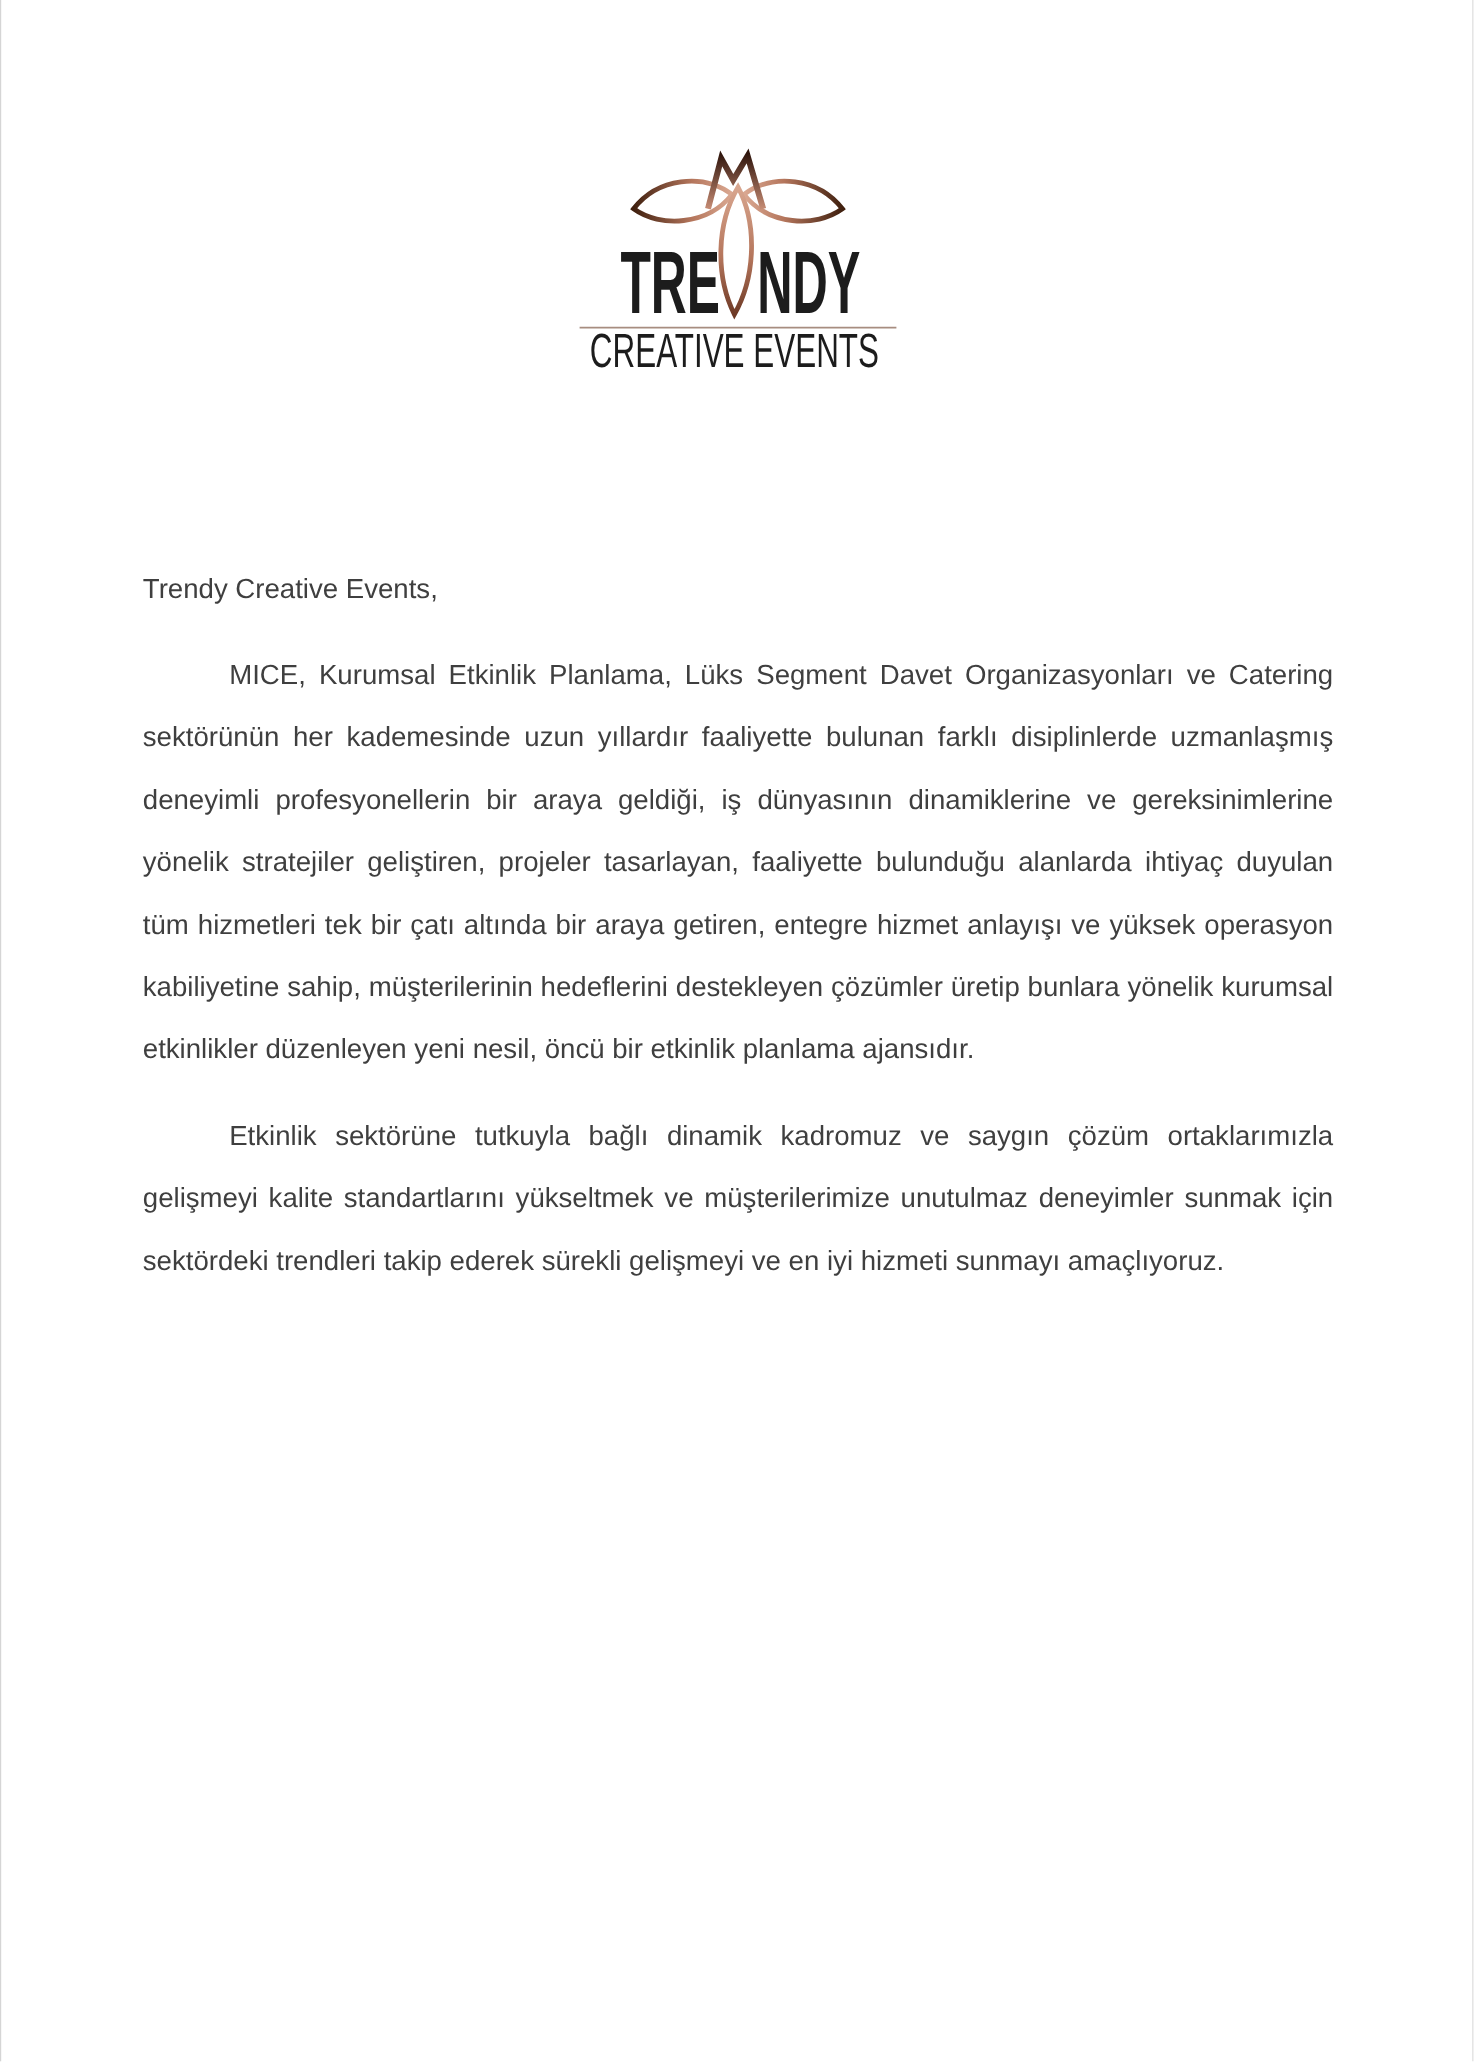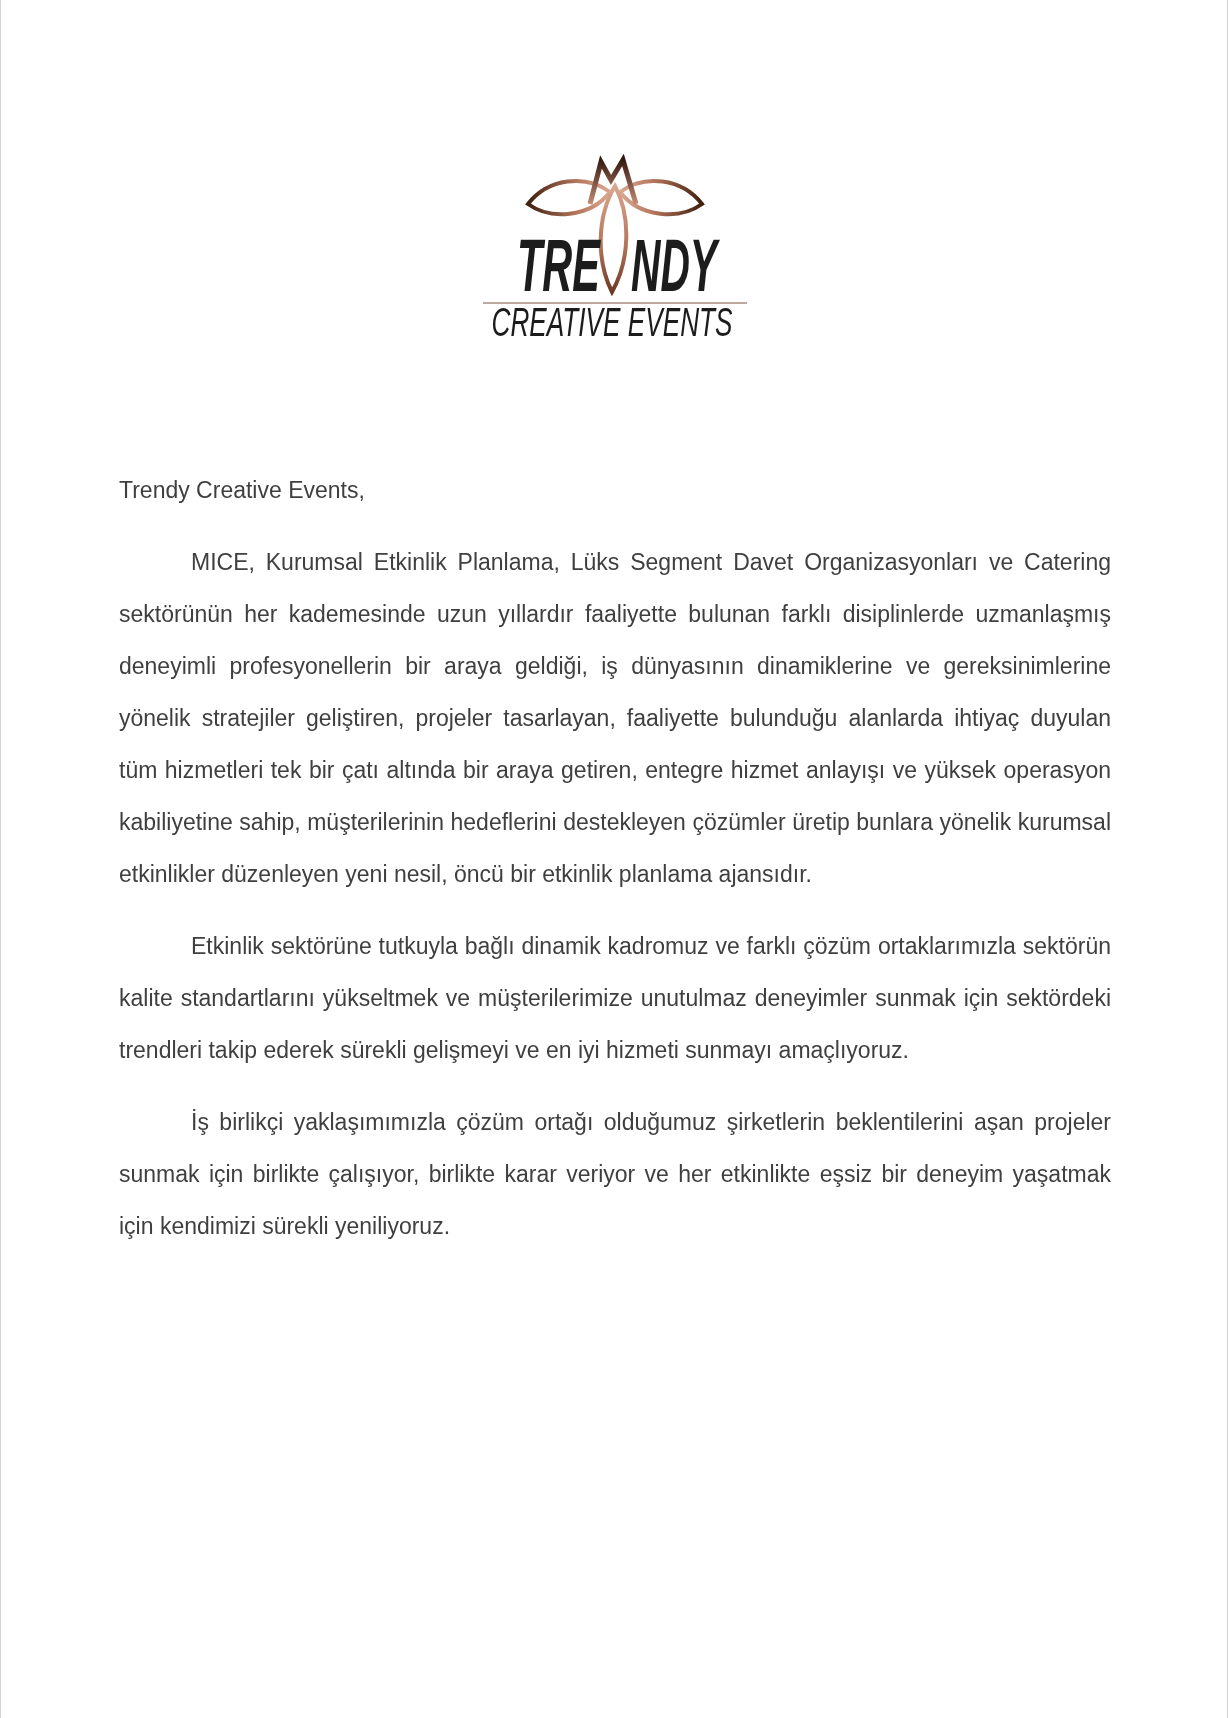--- a/index.html
+++ b/index.html
@@ -15,24 +15,23 @@
     inset: 0;
     background: #ffffff;
     border-left: 1px solid #d5d5d5;
     border-right: 1px solid #d5d5d5;
     box-sizing: border-box;
     overflow: hidden;
   }
   .logo {
     position: absolute;
     left: 459px;
-    top: 142px;
+    top: 112px;
     width: 310px;
     height: 212px;
-    font-style: italic;
   }
   .logo svg { display: block; }
   .brand-word {
     font-family: "Liberation Sans", sans-serif;
     font-weight: bold;
     font-size: 74px;
     fill: #1c1c1c;
   }
   .brand-sub {
     font-family: "Liberation Sans", sans-serif;
@@ -91,17 +90,16 @@
 
       <line x1="23" y1="161" x2="287" y2="161" stroke="#a78d80" stroke-width="1.5"></line>
 
       <text class="brand-sub" x="152" y="194" text-anchor="middle" textLength="241" lengthAdjust="spacingAndGlyphs">CREATIVE EVENTS</text>
     </svg>
   </div>
 
   <div class="content">
     <p class="greeting">Trendy Creative Events,</p>
     <p class="para">MICE, Kurumsal Etkinlik Planlama, Lüks Segment Davet Organizasyonları ve Catering sektörünün her kademesinde uzun yıllardır faaliyette bulunan farklı disiplinlerde uzmanlaşmış deneyimli profesyonellerin bir araya geldiği, iş dünyasının dinamiklerine ve gereksinimlerine yönelik stratejiler geliştiren, projeler tasarlayan, faaliyette bulunduğu alanlarda ihtiyaç duyulan tüm hizmetleri tek bir çatı altında bir araya getiren, entegre hizmet anlayışı ve yüksek operasyon kabiliyetine sahip, müşterilerinin hedeflerini destekleyen çözümler üretip bunlara yönelik kurumsal etkinlikler düzenleyen yeni nesil, öncü bir etkinlik planlama ajansıdır.</p>
-    <p class="para">Etkinlik sektörüne tutkuyla bağlı dinamik kadromuz ve farklı çözüm ortaklarımızla sektörün kalite standartlarını yükseltmek ve müşterilerimize unutulmaz deneyimler sunmak için sektördeki trendleri takip ederek sürekli gelişmeyi ve en iyi hizmeti sunmayı amaçlıyoruz.</p>
-    <p class="para">İş birlikçi yaklaşımımızla çözüm ortağı olduğumuz şirketlerin beklentilerini aşan projeler sunmak için birlikte çalışıyor, birlikte karar veriyor ve her etkinlikte eşsiz bir deneyim yaşatmak için kendimizi sürekli yeniliyoruz.</p>
+    <p class="para">Etkinlik sektörüne tutkuyla bağlı dinamik kadromuz ve saygın çözüm ortaklarımızla gelişmeyi kalite standartlarını yükseltmek ve müşterilerimize unutulmaz deneyimler sunmak için sektördeki trendleri takip ederek sürekli gelişmeyi ve en iyi hizmeti sunmayı amaçlıyoruz.</p>
   </div>
 
 </div>
 
 </body></html>

